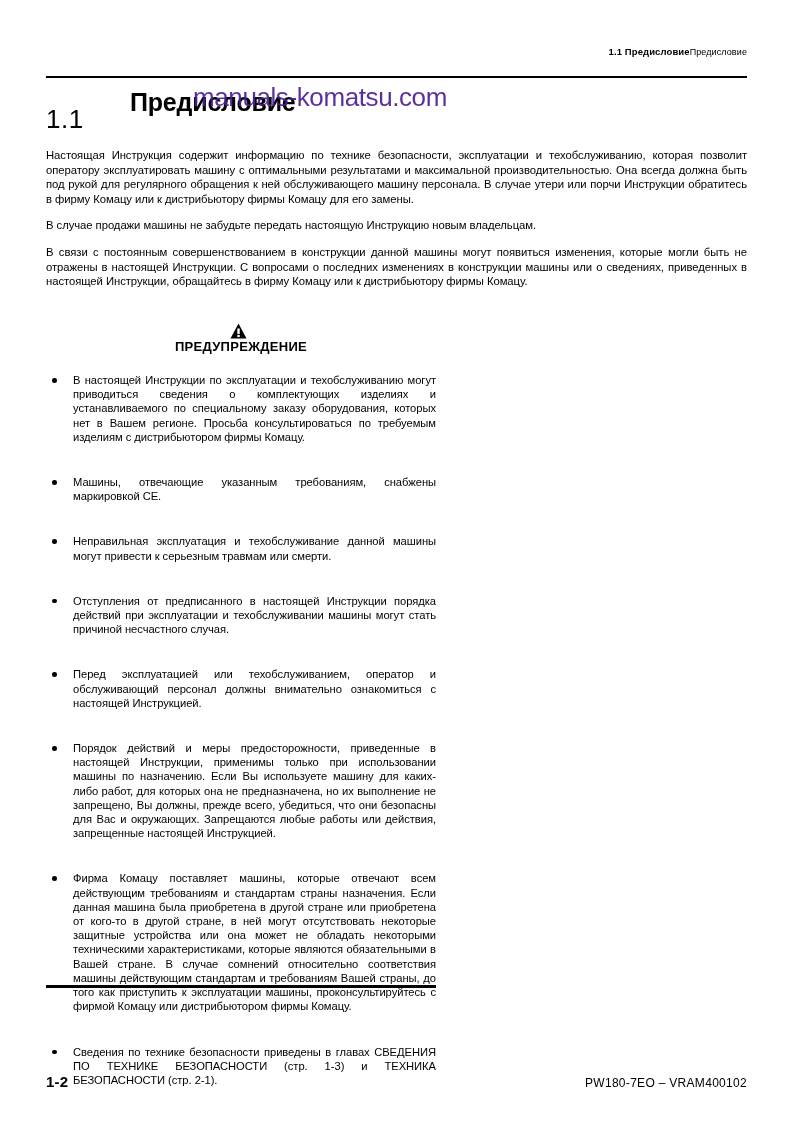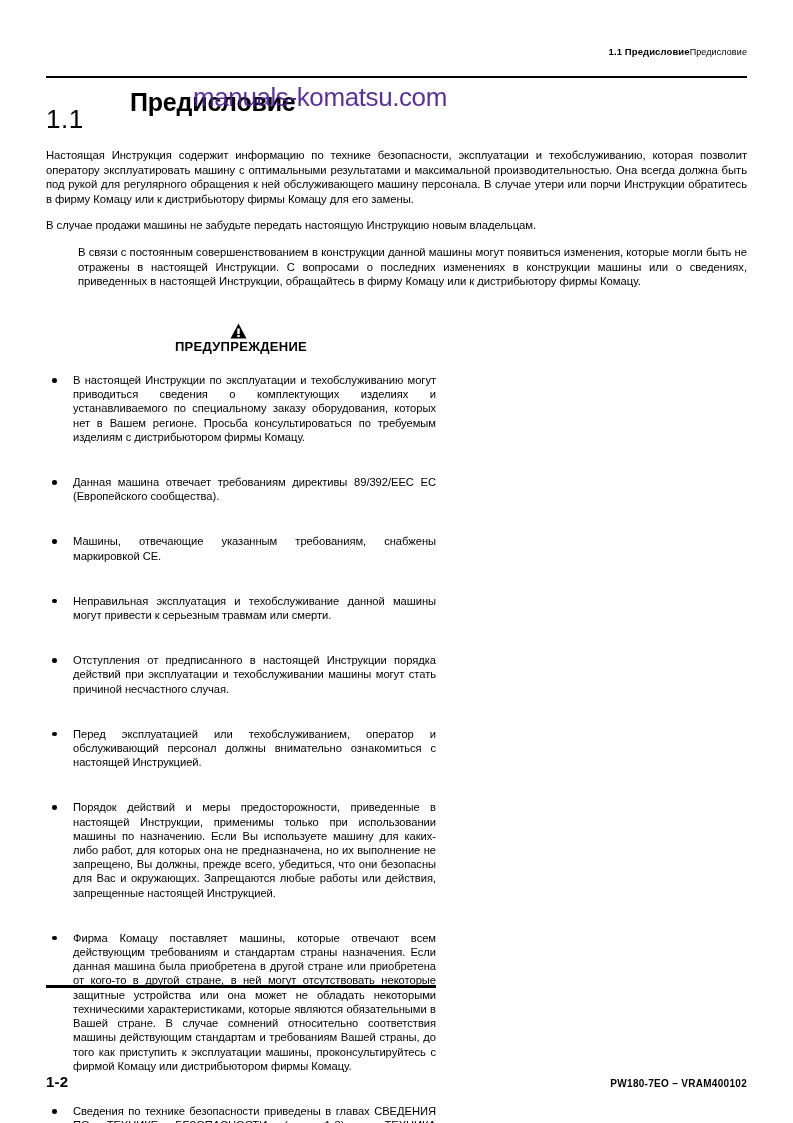--- a/index.html
+++ b/index.html
@@ -83,21 +83,21 @@
     top: 148px;
     width: 701px;
   }
   .intro p {
     margin: 0 0 12px 0;
     font-size: 11.3px;
     line-height: 14.6px;
     text-align: justify;
     letter-spacing: -.06px;
   }
-  .intro p:last-child { margin-bottom: 0; margin-left: 32px; }
+  .intro p:last-child { margin-bottom: 0; }
 
   
   .warning-block {
     position: absolute;
     left: 46px;
     top: 320px;
     width: 390px;
   }
   .warning-head {
     display: flex;
@@ -178,22 +178,22 @@
     display: flex;
     justify-content: space-between;
     align-items: baseline;
   }
   .footer-page {
     font-size: 15px;
     font-weight: bold;
     letter-spacing: .2px;
   }
   .footer-code {
-    font-size: 10px;
-    font-weight: bold;
+    font-size: 12px;
+    font-weight: normal;
     letter-spacing: .3px;
   }
 </style>
 </head>
 <body>
 
 <div class="page-header">
   <span class="hdr-left">1.1 Предисловие</span>
   <span class="hdr-right">Предисловие</span>
 </div>
@@ -218,21 +218,20 @@
       <polygon points="17,1 33,31 1,31" fill="#000"></polygon>
       <rect x="14.6" y="11" width="4.8" height="11" fill="#fff"></rect>
       <rect x="14.6" y="24" width="4.8" height="4.2" fill="#fff"></rect>
     </svg>
     <span class="warn-label">ПРЕДУПРЕЖДЕНИЕ</span>
     <span class="warn-rule"></span>
   </div>
 
   <ul class="warn-list">
     <li>В настоящей Инструкции по эксплуатации и техобслуживанию могут приводиться сведения о комплектующих изделиях и устанавливаемого по специальному заказу оборудования, которых нет в Вашем регионе. Просьба консультироваться по требуемым изделиям с дистрибьютором фирмы Комацу.</li>
-    <li>Данная машина отвечает требованиям директивы 89/392/EEC ЕС (Европейского сообщества).</li>
     <li>Машины, отвечающие указанным требованиям, снабжены маркировкой CE.</li>
     <li>Неправильная эксплуатация и техобслуживание данной машины могут привести к серьезным травмам или смерти.</li>
     <li>Отступления от предписанного в настоящей Инструкции порядка действий при эксплуатации и техобслуживании машины могут стать причиной несчастного случая.</li>
     <li>Перед эксплуатацией или техобслуживанием, оператор и обслуживающий персонал должны внимательно ознакомиться с настоящей Инструкцией.</li>
     <li>Порядок действий и меры предосторожности, приведенные в настоящей Инструкции, применимы только при использовании машины по назначению. Если Вы используете машину для каких-либо работ, для которых она не предназначена, но их выполнение не запрещено, Вы должны, прежде всего, убедиться, что они безопасны для Вас и окружающих. Запрещаются любые работы или действия, запрещенные настоящей Инструкцией.</li>
     <li>Фирма Комацу поставляет машины, которые отвечают всем действующим требованиям и стандартам страны назначения. Если данная машина была приобретена в другой стране или приобретена от кого-то в другой стране, в ней могут отсутствовать некоторые защитные устройства или она может не обладать некоторыми техническими характеристиками, которые являются обязательными в Вашей стране. В случае сомнений относительно соответствия машины действующим стандартам и требованиям Вашей страны, до того как приступить к эксплуатации машины, проконсультируйтесь с фирмой Комацу или дистрибьютором фирмы Комацу.</li>
     <li>Сведения по технике безопасности приведены в главах СВЕДЕНИЯ ПО ТЕХНИКЕ БЕЗОПАСНОСТИ (стр. 1-3) и ТЕХНИКА БЕЗОПАСНОСТИ (стр. 2-1).</li>
   </ul>
 </div>
 <div class="warning-foot-rule"></div>

